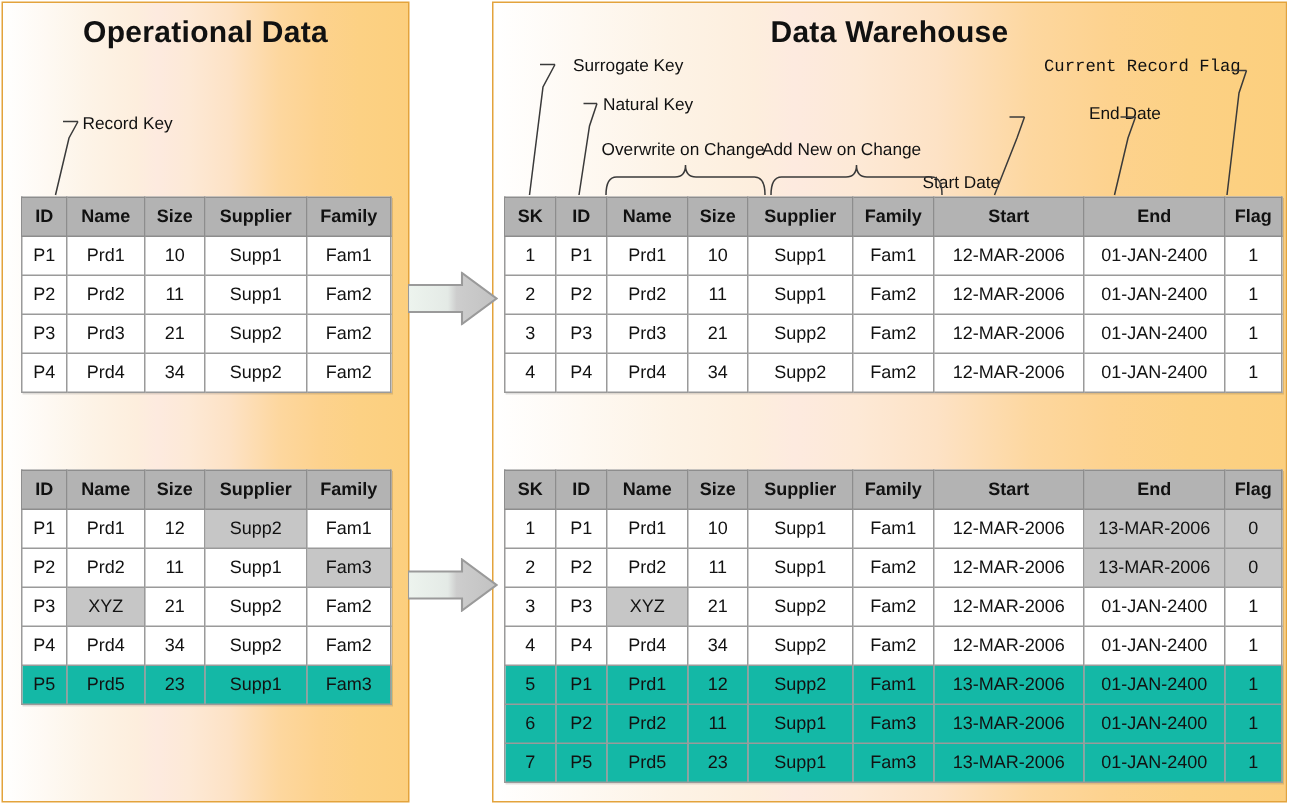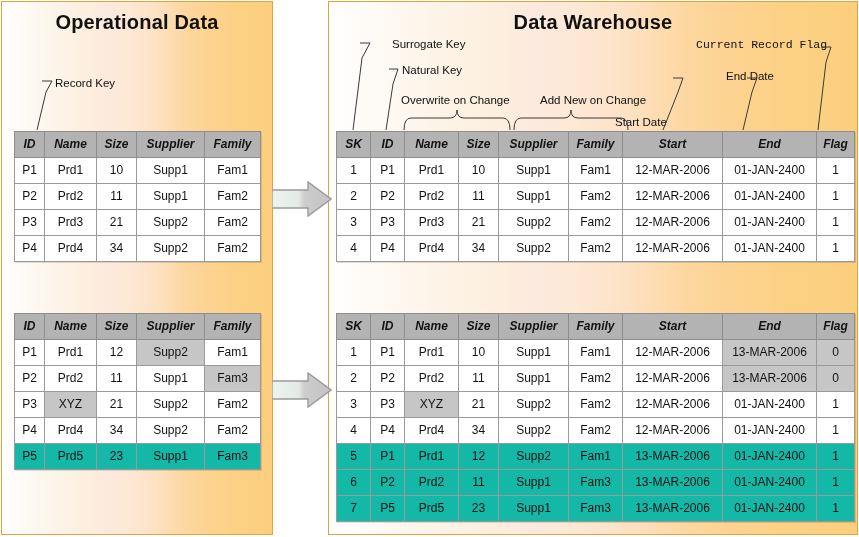--- a/index.html
+++ b/index.html
@@ -52,21 +52,20 @@
     height:25px;
     line-height:25px;
     white-space:nowrap;
     color:#121212;
   }
   table.grid th{
     background:#b3b3b3;
     font-weight:bold;
     border-color:#8d8d8d;
     border-top-color:#8d8d8d;
-    font-style:italic;
   }
   table.grid td{background:#ffffff;}
   table.grid td.hl{background:#c6c6c6;}
   table.grid tr.hl td{background:#14b8a6;}
 
   
   #tbl-op-before{left:14px;top:131px;width:246px;}
   #tbl-op-after {left:14px;top:313px;width:246px;}
   .op-c0{width:30px;} .op-c1{width:52px;} .op-c2{width:40px;}
   .op-c3{width:68px;} .op-c4{width:56px;}
@@ -94,24 +93,24 @@
 
   <div class="panel" id="panel-operational">
     <div class="panel-title">Operational Data</div>
   </div>
 
   <div class="panel" id="panel-warehouse">
     <div class="panel-title">Data Warehouse</div>
   </div>
 
   <div class="anno" style="left:55px;top:77px;">Record Key</div>
-  <div class="anno" style="left:392px;top:38px;">Surrogate Key</div>
+  <div class="anno" style="left:382px;top:38px;">Surrogate Key</div>
   <div class="anno" style="left:402px;top:64px;">Natural Key</div>
   <div class="anno" style="left:401px;top:94px;">Overwrite on Change</div>
-  <div class="anno" style="left:540px;top:94px;text-align:center;">Add New on Change</div>
+  <div class="anno" style="left:508px;top:94px;text-align:center;">Add New on Change</div>
   <div class="anno" style="left:615px;top:82px;margin-top:34px;">Start Date</div>
   <div class="anno" style="left:694px;top:70px;margin-left:32px;">End Date</div>
   <div class="anno" style="left:696px;top:38px;font-family:Liberation Mono, monospace;">Current Record Flag</div>
 
   <svg class="leader" style="left:0;top:0;width:859px;height:537px;">
     <g fill="none" stroke="#3a3a3a" stroke-width="1">
 
       <path d="M37,130 L46,92 L52,81"></path>
       <path d="M52,81 L42,81"></path>
 

